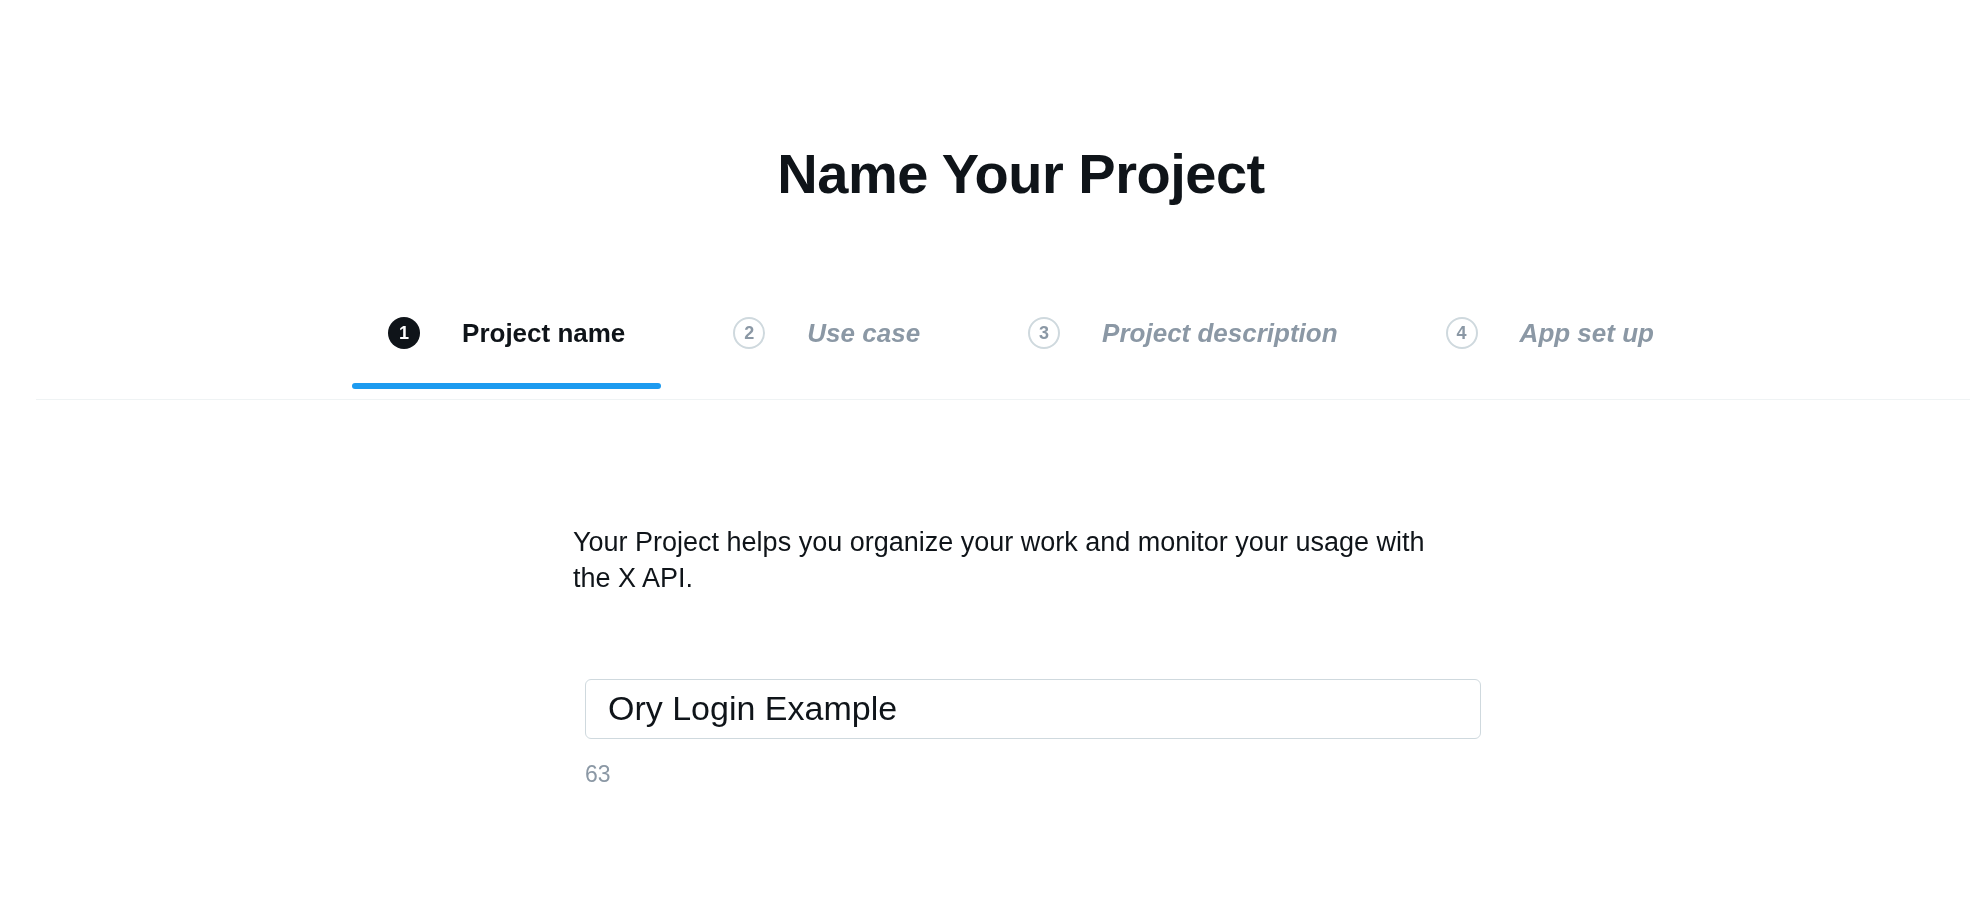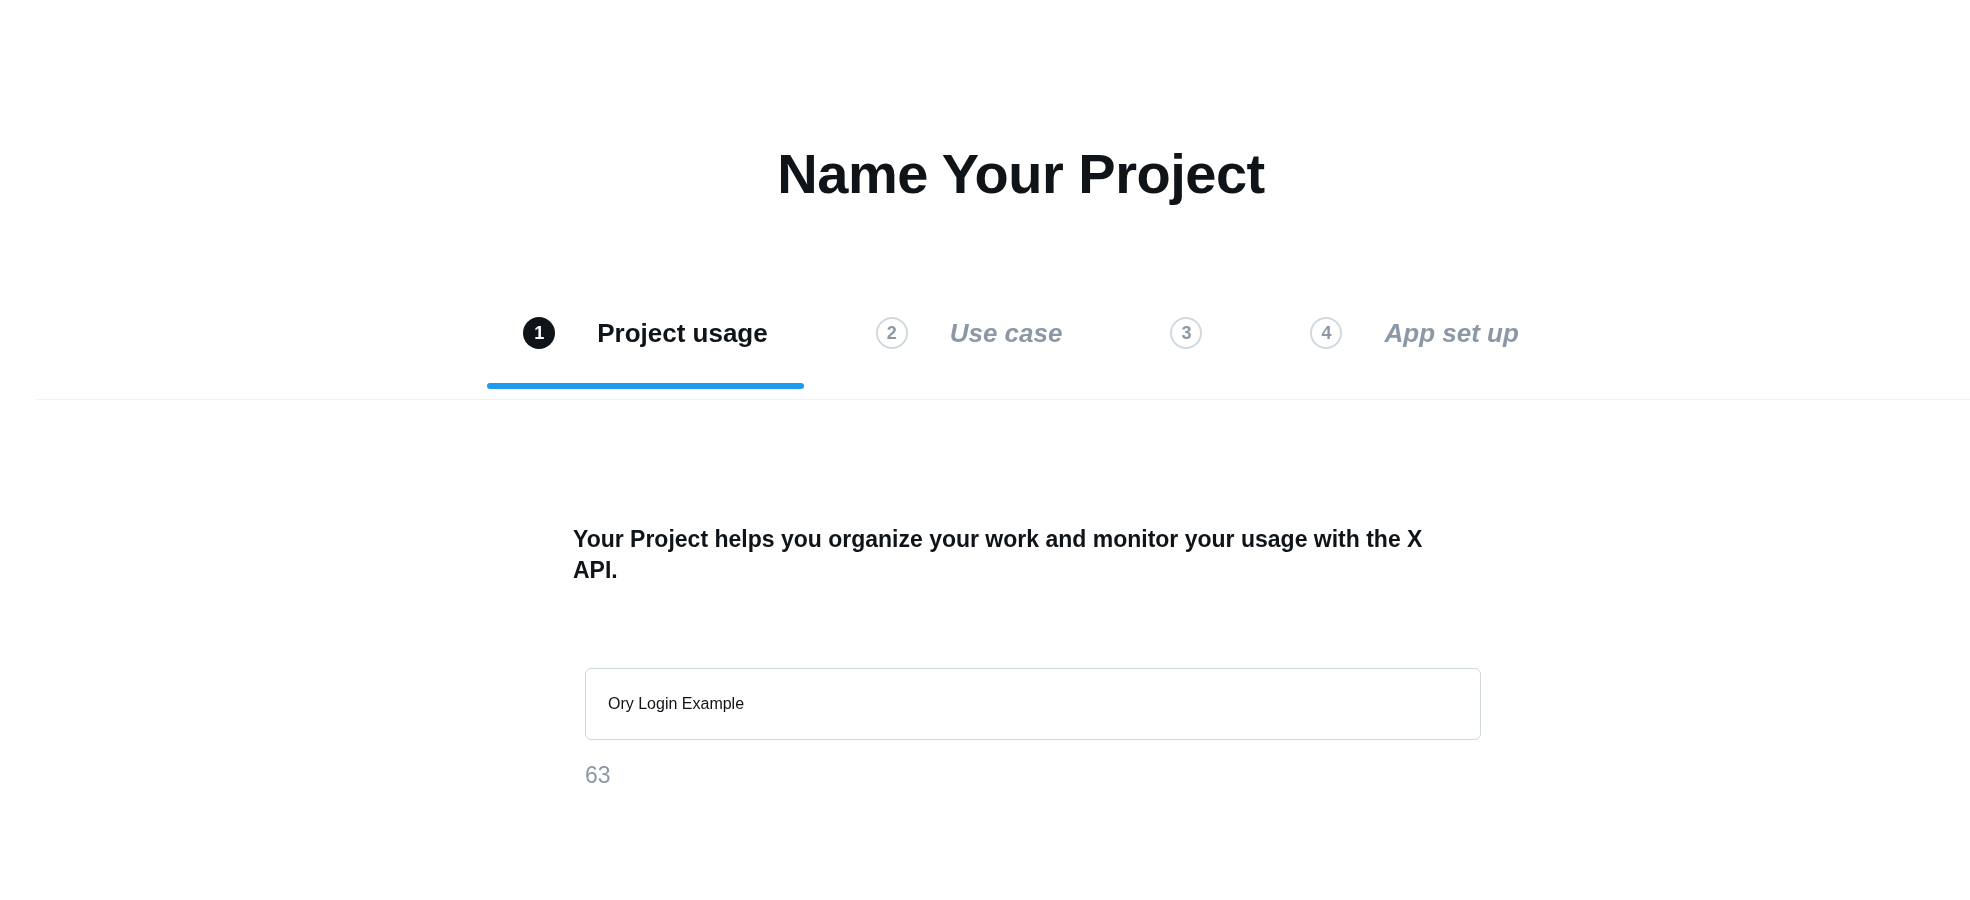--- a/index.html
+++ b/index.html
@@ -83,33 +83,33 @@
       right: -24px;
       height: 6px;
       background: #1d9bf0;
       border-radius: 3px;
     }
     .content {
       width: 920px;
       margin-top: 100px;
     }
     .description {
-      font-size: 23px;
+      font-size: 27px;
       line-height: 1.35;
       color: #0f1419;
-      font-weight: 700;
+      font-weight: 400;
     }
     .input-wrap {
       margin-top: 70px;
     }
     .project-input {
       width: 100%;
-      height: 72px;
+      height: 60px;
       padding: 0 22px;
-      font-size: 16px;
+      font-size: 34px;
       color: #0f1419;
       background: #ffffff;
       border: 1px solid #cfd9de;
       border-radius: 6px;
       outline: none;
       font-family: inherit;
     }
     .char-count {
       font-size: 23px;
       color: #8b98a5;
@@ -119,28 +119,29 @@
   </style>
 </head>
 <body>
 
 <div class="container">
   <h1 class="page-title">Name Your Project</h1>
 
   <div class="steps-bar">
     <div class="step active">
       <div class="step-circle active">1</div>
-      <div class="step-label active">Project usage</div>
+      <div class="step-label active">Project name</div>
     </div>
     <div class="step">
       <div class="step-circle inactive">2</div>
       <div class="step-label inactive">Use case</div>
     </div>
     <div class="step">
       <div class="step-circle inactive">3</div>
+      <div class="step-label inactive">Project description</div>
     </div>
     <div class="step">
       <div class="step-circle inactive">4</div>
       <div class="step-label inactive">App set up</div>
     </div>
   </div>
 
   <div class="content">
     <p class="description">Your Project helps you organize your work and monitor your usage with the X API.</p>
     <div class="input-wrap">

